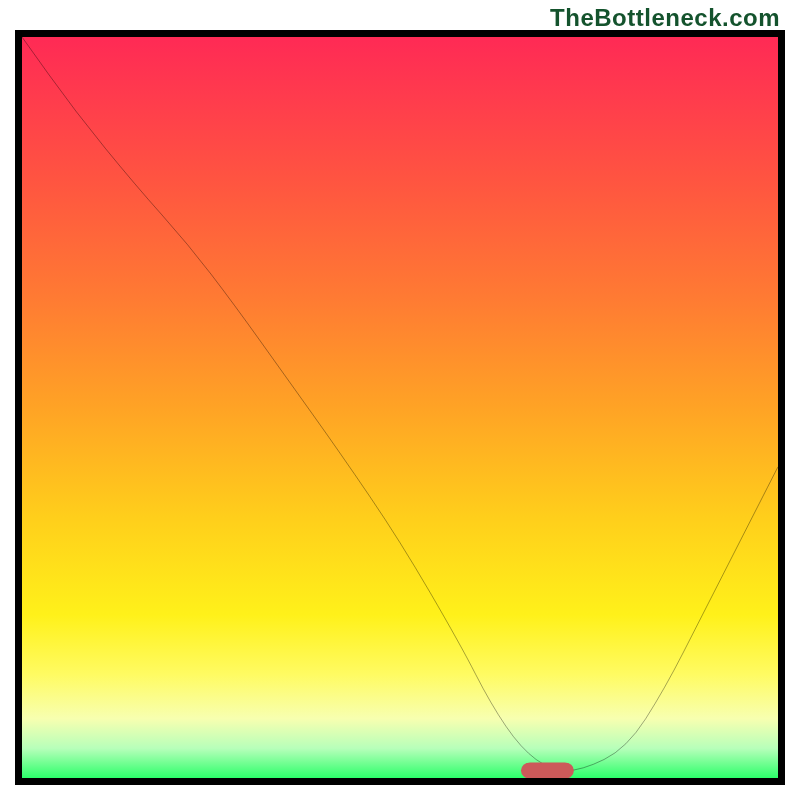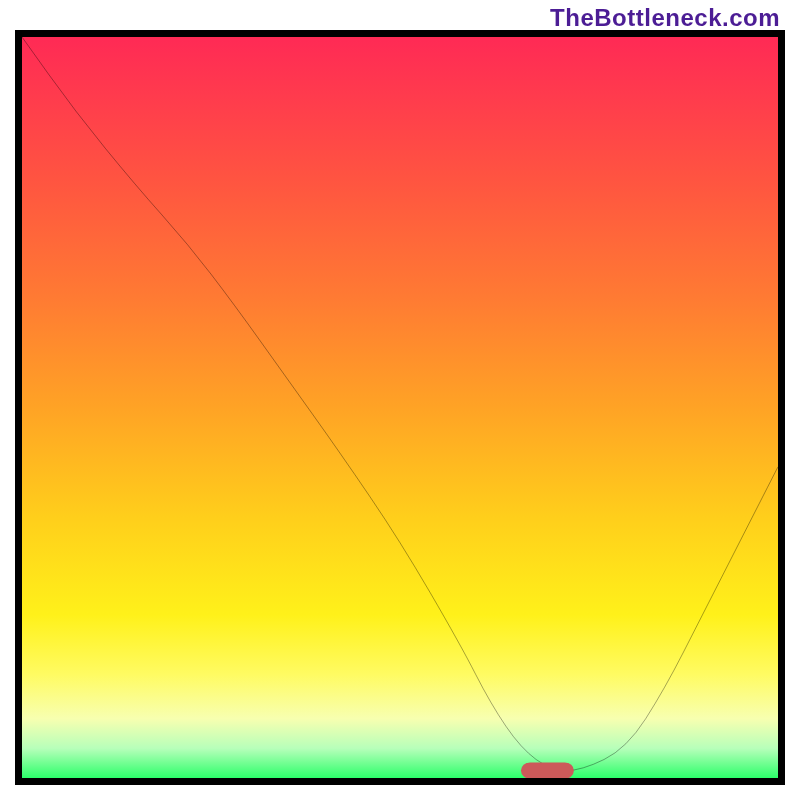--- a/index.html
+++ b/index.html
@@ -16,21 +16,21 @@
     height: 800px;
     background: #fff;
   }
   .watermark {
     position: absolute;
     top: 4px;
     right: 20px;
     font-family: Arial, Helvetica, sans-serif;
     font-size: 24px;
     font-weight: 600;
-    color: #4c1d95;
+    color: #14532d;
     letter-spacing: 0.5px;
     z-index: 10;
   }
   .plot {
     position: absolute;
     left: 15px;
     top: 30px;
     width: 770px;
     height: 755px;
     box-sizing: border-box;

